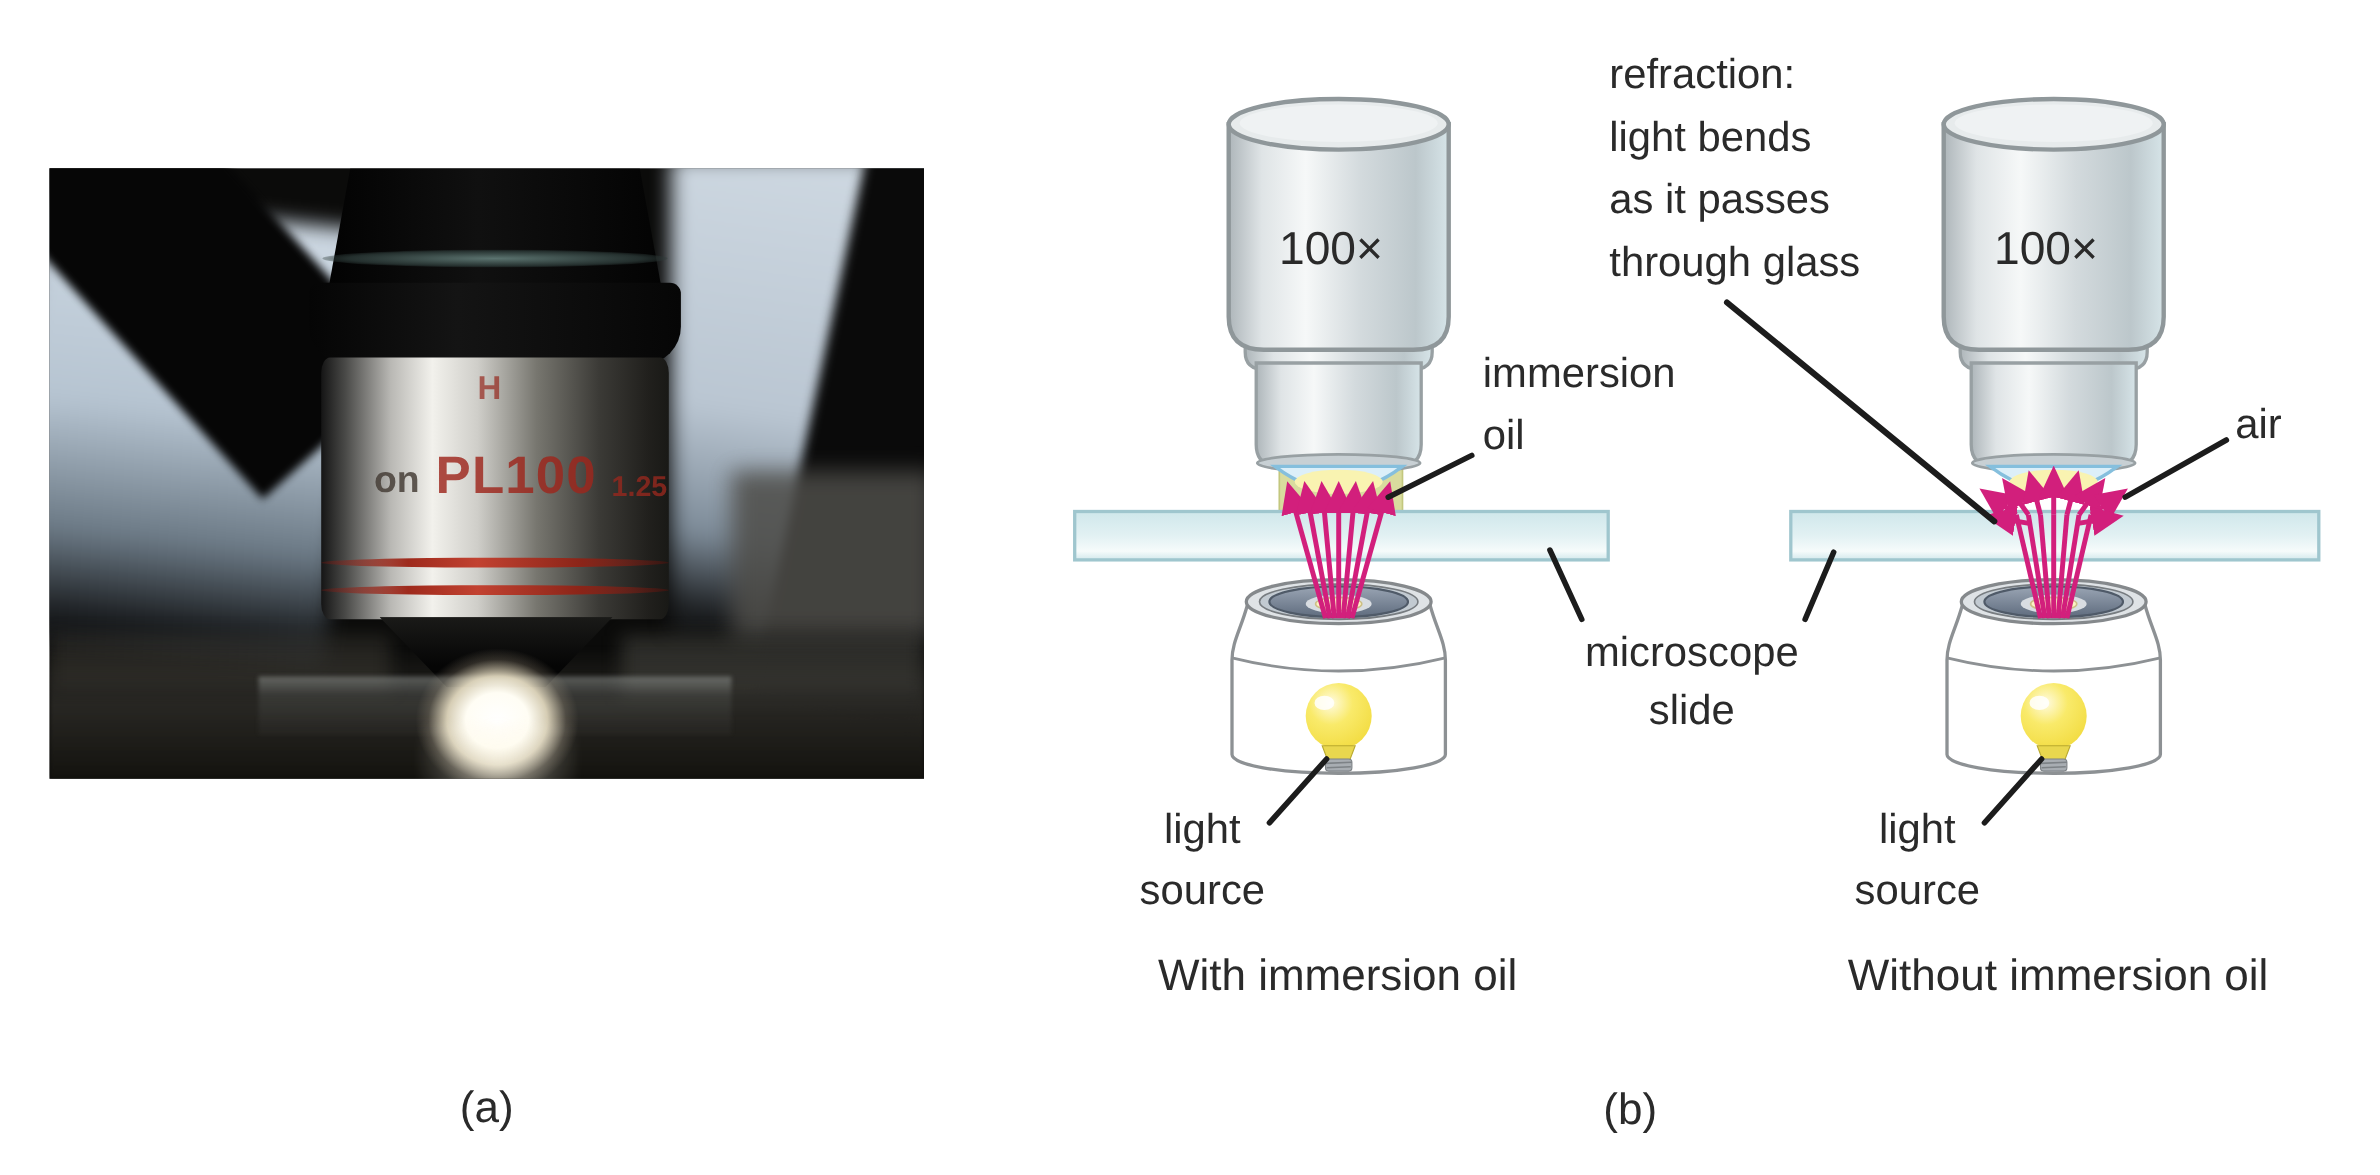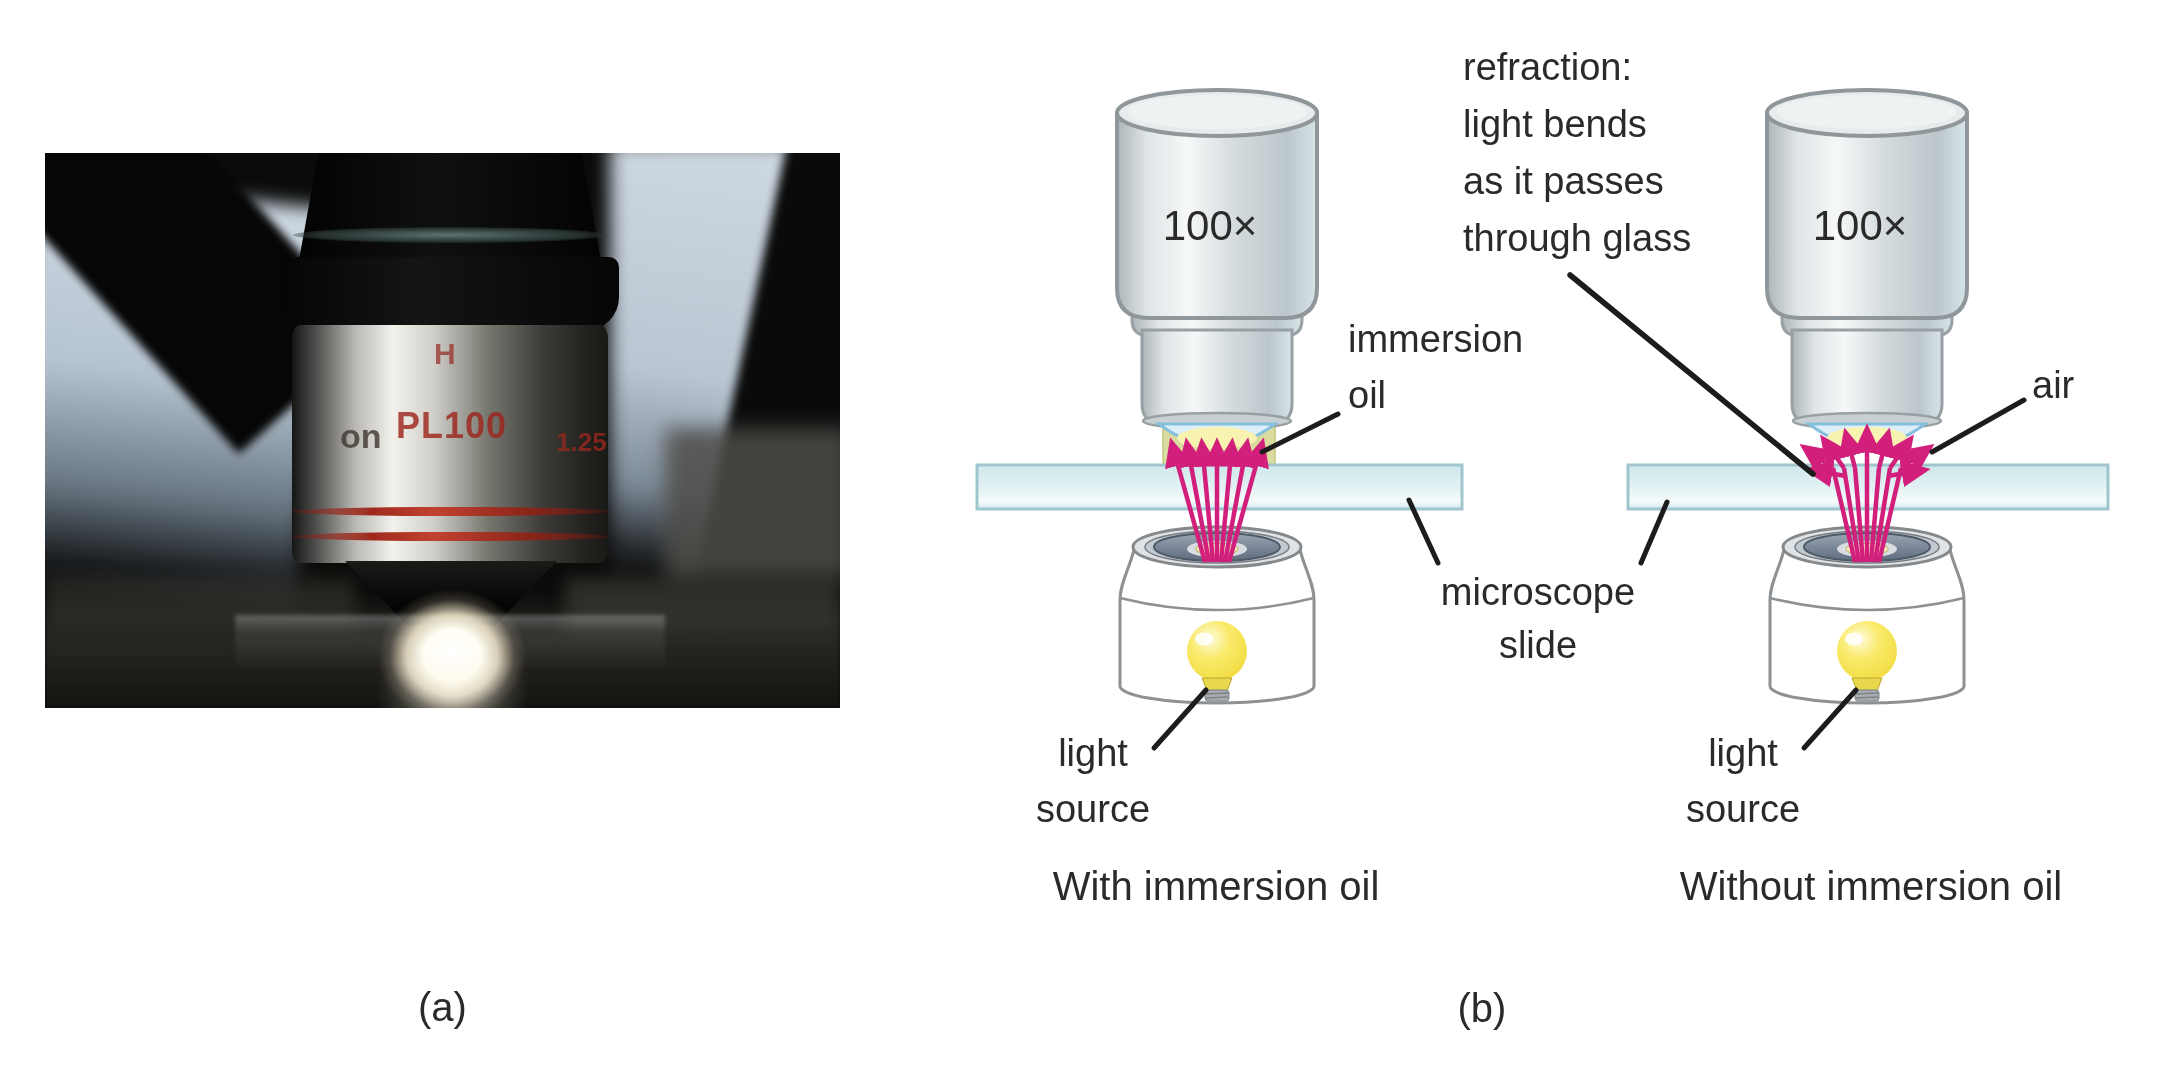--- a/index.html
+++ b/index.html
@@ -34,21 +34,21 @@
              background:radial-gradient(ellipse at 50% 50%, #6e8c87 0%, #2c3a38 60%, rgba(0,0,0,0) 78%);
              opacity:.8; }
   .p-collar { left:236px; top:104px; width:338px; height:74px;
               background:linear-gradient(90deg,#050505,#141414 40%,#060606);
               border-radius:10px 10px 34px 34px; }
   .p-barrel { left:247px; top:172px; width:316px; height:238px; border-radius:8px/14px;
               background:linear-gradient(90deg,#151515 0%,#4a4a48 7%,#b9b8b4 20%,#f2f1ec 32%,#cfcec9 45%,#77766f 62%,#3b3a36 80%,#21201d 94%,#191916 100%); }
   .p-barrel span { position:absolute; font-weight:bold; white-space:nowrap; }
   .p-mark-h    { left:142px; top:12px;  font-size:30px; color:rgba(150,40,30,.7); }
   .p-mark-on   { left:48px;  top:92px;  font-size:34px; color:rgba(70,62,55,.85); }
-  .p-mark-main { left:104px; top:80px;  font-size:36px; color:rgba(158,38,28,.82); letter-spacing:1px; }
+  .p-mark-main { left:104px; top:80px;  font-size:48px; color:rgba(158,38,28,.82); letter-spacing:1px; }
   .p-mark-side { left:264px; top:102px; font-size:26px; color:rgba(150,40,30,.8);text-align:right; }
   .p-rring1 { left:0; top:182px; width:100%; height:9px; border-radius:50%;
               background:linear-gradient(90deg,rgba(120,20,15,.3),#9e2a1c 25%,#c24231 45%,#8a2418 75%,rgba(90,15,10,.4)); }
   .p-rring2 { left:0; top:207px; width:100%; height:9px; border-radius:50%;
               background:linear-gradient(90deg,rgba(120,20,15,.3),#9e2a1c 25%,#c24231 45%,#8a2418 75%,rgba(90,15,10,.4)); }
   .p-cone { left:300px; top:408px; width:212px; height:64px;
             background:linear-gradient(180deg,#1a1a18,#050505 70%);
             clip-path:polygon(0 0,100% 0,71% 100%,29% 100%); }
   .p-slideglass { left:190px; top:462px; width:430px; height:50px;
                   background:linear-gradient(180deg, rgba(175,180,178,.4) 0%, rgba(120,124,122,.22) 30%, rgba(70,70,66,.12) 100%);

